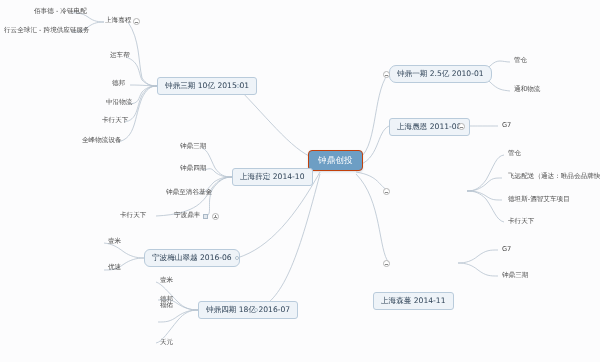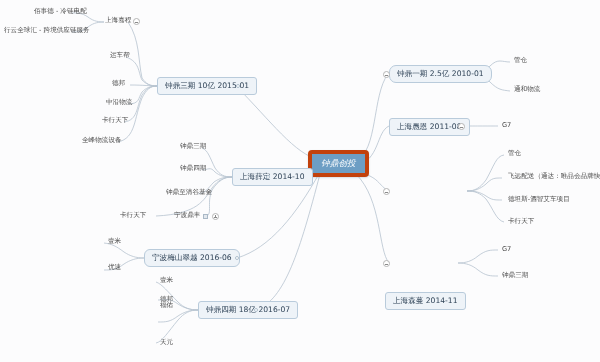--- a/index.html
+++ b/index.html
@@ -31,28 +31,27 @@
     box-sizing: border-box;
     white-space: nowrap;
     line-height: 1;
     display: flex;
     align-items: center;
     justify-content: center;
   }
   
   .node.root {
     background: #6d9ec4;
-    border: 4px solid #c2410c;
+    border: 1px solid #c2410c;
     border-radius: 4px;
     color: #ffffff;
     font-size: 8.5px;
     letter-spacing: .2px;
     padding: 5px 9px;
     box-shadow: 0 1px 2px rgba(80,110,140,.22);
-    font-style: italic;
   }
   
   .node.box {
     background: #eef3f8;
     border: 1px solid #b9cbdb;
     border-radius: 3px;
     color: #2e4256;
     font-size: 7.6px;
     padding: 4px 7px;
   }
@@ -217,19 +216,19 @@
 
   <div class="node leaf" style="left:500px; top:121px;">G7</div>
 
   <div class="toggle" style="left:383px; top:188px;"></div>
 
   <div class="node leaf" style="left:506px; top:149px;">管仓</div>
   <div class="node leaf" style="left:506px; top:172px;">飞远配送（通达：唯品会品牌快递外包）</div>
   <div class="node leaf" style="left:506px; top:195px;">德坦斯-酒智艾车项目</div>
   <div class="node leaf" style="left:506px; top:217px;">卡行天下</div>
 
-  <div class="node box" style="left:385px; top:254px;margin-top:38px;">上海森蔓 2014-11</div>
+  <div class="node box" style="left:373px; top:254px;margin-top:38px;">上海森蔓 2014-11</div>
   <div class="toggle" style="left:383px; top:260px;"></div>
 
   <div class="node leaf" style="left:500px; top:245px;">G7</div>
   <div class="node leaf" style="left:500px; top:271px;">钟鼎三期</div>
 
 </div>
 
 </body></html>

